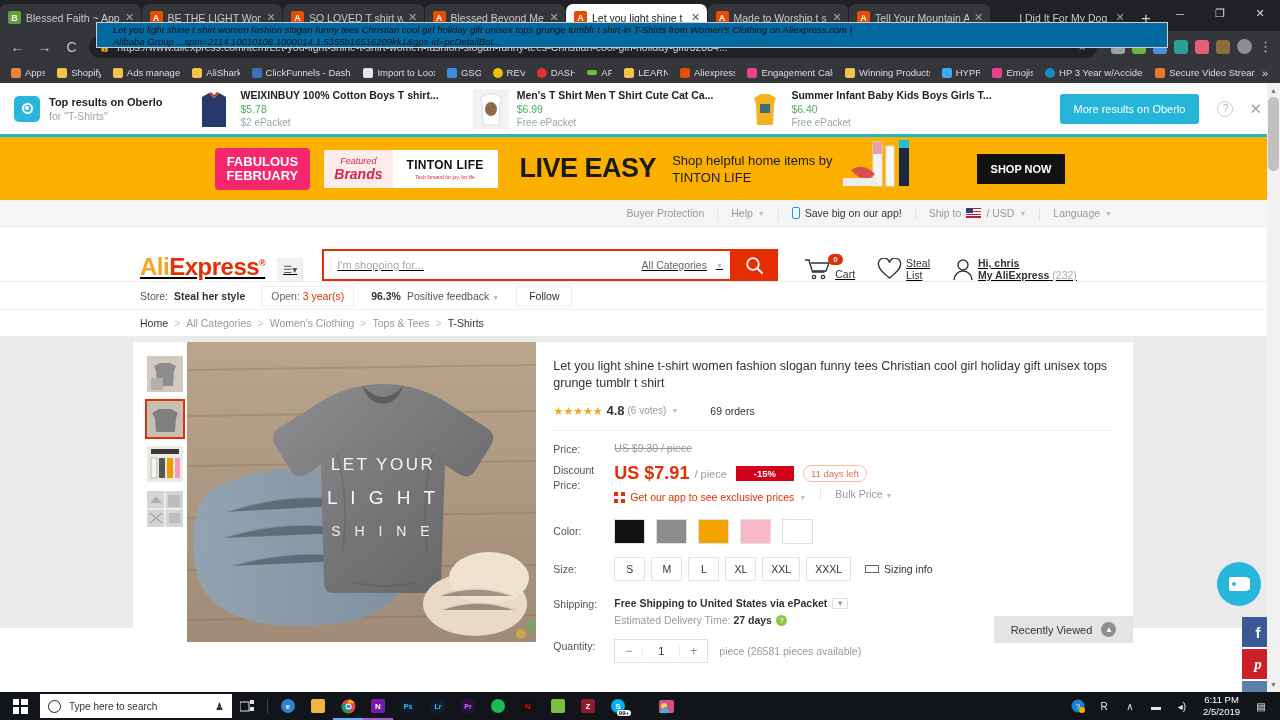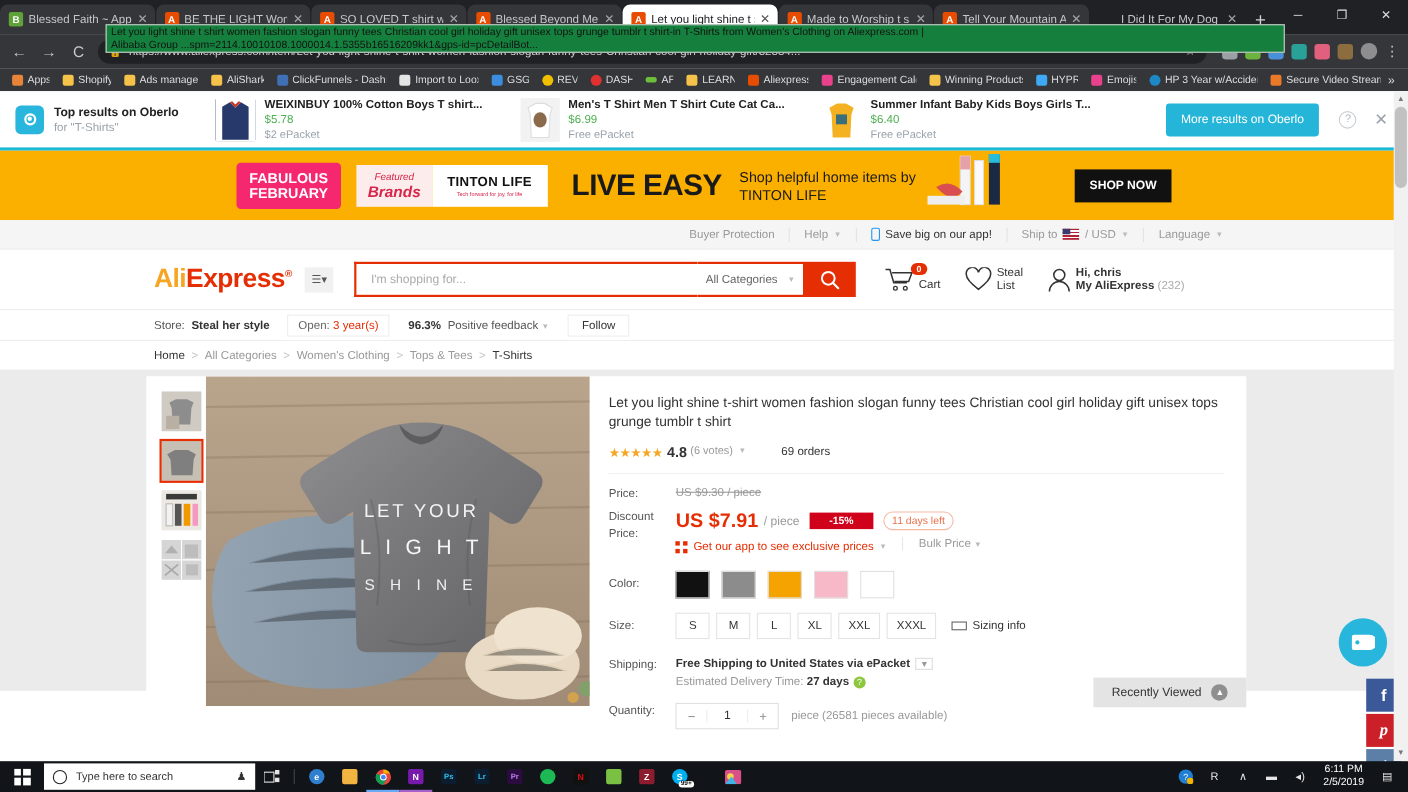--- a/index.html
+++ b/index.html
@@ -64,23 +64,24 @@
     color:#dedee0; font-size:9.5px; white-space:nowrap; overflow:hidden;
   }
   .bm { display:flex; align-items:center; gap:4px; padding:0 5px; height:18px; max-width:118px; overflow:hidden; }
   .bm-ico { width:10px; height:10px; border-radius:2px; flex:0 0 10px; display:block; }
   .bm-lbl { overflow:hidden; text-overflow:clip; }
   .bm-overflow { margin-left:auto; color:#dedee0; font-size:11px; padding-right:6px; }
 
   
   .tooltip {
     position:absolute; left:96px; top:22px; width:1072px; height:26px;
-    background:#15803d; border:1px solid #cfcfcf; color:#111;
-    font-size:9.5px; line-height:12px; padding:1px 4px; overflow:hidden; z-index:50;
+    background:#0369a1; border:1px solid #cfcfcf; color:#111;
+    font-size:9.5px; line-height:12px; padding:1px 16px; overflow:hidden; z-index:50;
     white-space:nowrap;
+    font-style:italic;
   }
   .tooltip div { overflow:hidden; }
 
   
   .page { position:absolute; left:0; top:83px; width:1280px; height:640px; background:#fff; overflow:hidden; }
 
   
   .oberlo {
     height:54px; background:#ffffff; border-bottom:3px solid #1ab9d6;
     display:flex; align-items:center; padding:0 14px; gap:0;
@@ -127,21 +128,21 @@
   .ae-top .i { padding:0 13px; display:flex; align-items:center; gap:5px; border-right:1px solid #e3e3e3; height:13px; }
   .ae-top .i:last-child { border-right:none; }
   .caret { font-size:7px; color:#bbb; }
   .phone-ic { width:8px; height:12px; border:1.5px solid #2196f3; border-radius:2px; display:inline-block; }
   .flag { width:15px; height:10px; background:
      linear-gradient(#b22234 0 14%, #fff 14% 28%, #b22234 28% 42%, #fff 42% 56%, #b22234 56% 70%, #fff 70% 84%, #b22234 84% 100%);
      position:relative; display:inline-block; }
   .flag:before { content:""; position:absolute; left:0; top:0; width:7px; height:5px; background:#3c3b6e; }
 
   
-  .ae-head { height:54px; background:#fff; display:flex; align-items:center; padding:0 12px 0 140px; }
+  .ae-head { height:54px; background:#fff; display:flex; align-items:flex-end; padding:0 12px 0 140px;text-decoration:underline; }
   .ae-logo { font-size:24px; font-weight:bold; letter-spacing:-.5px; position:relative; }
   .ae-logo .a { color:#f5a623; } .ae-logo .b { color:#e62e04; }
   .ae-logo sup { font-size:9px; color:#e62e04; }
   .ae-burger { width:26px; height:23px; background:#f1f1f1; margin-left:12px;
     display:flex; align-items:center; justify-content:center; gap:2px; color:#555; font-size:10px; }
   .ae-search { margin-left:19px; display:flex; align-items:stretch; height:32px; }
   .ae-input { width:312px; border:2px solid #e62e04; border-right:none; background:#fff;
      display:flex; align-items:center; padding-left:13px; color:#aaa; font-size:11px; }
   .ae-cats { width:96px; border:2px solid #e62e04; border-left:none; border-right:none; background:#fff;
      display:flex; align-items:center; justify-content:center; gap:9px; color:#666; font-size:10.5px; }

